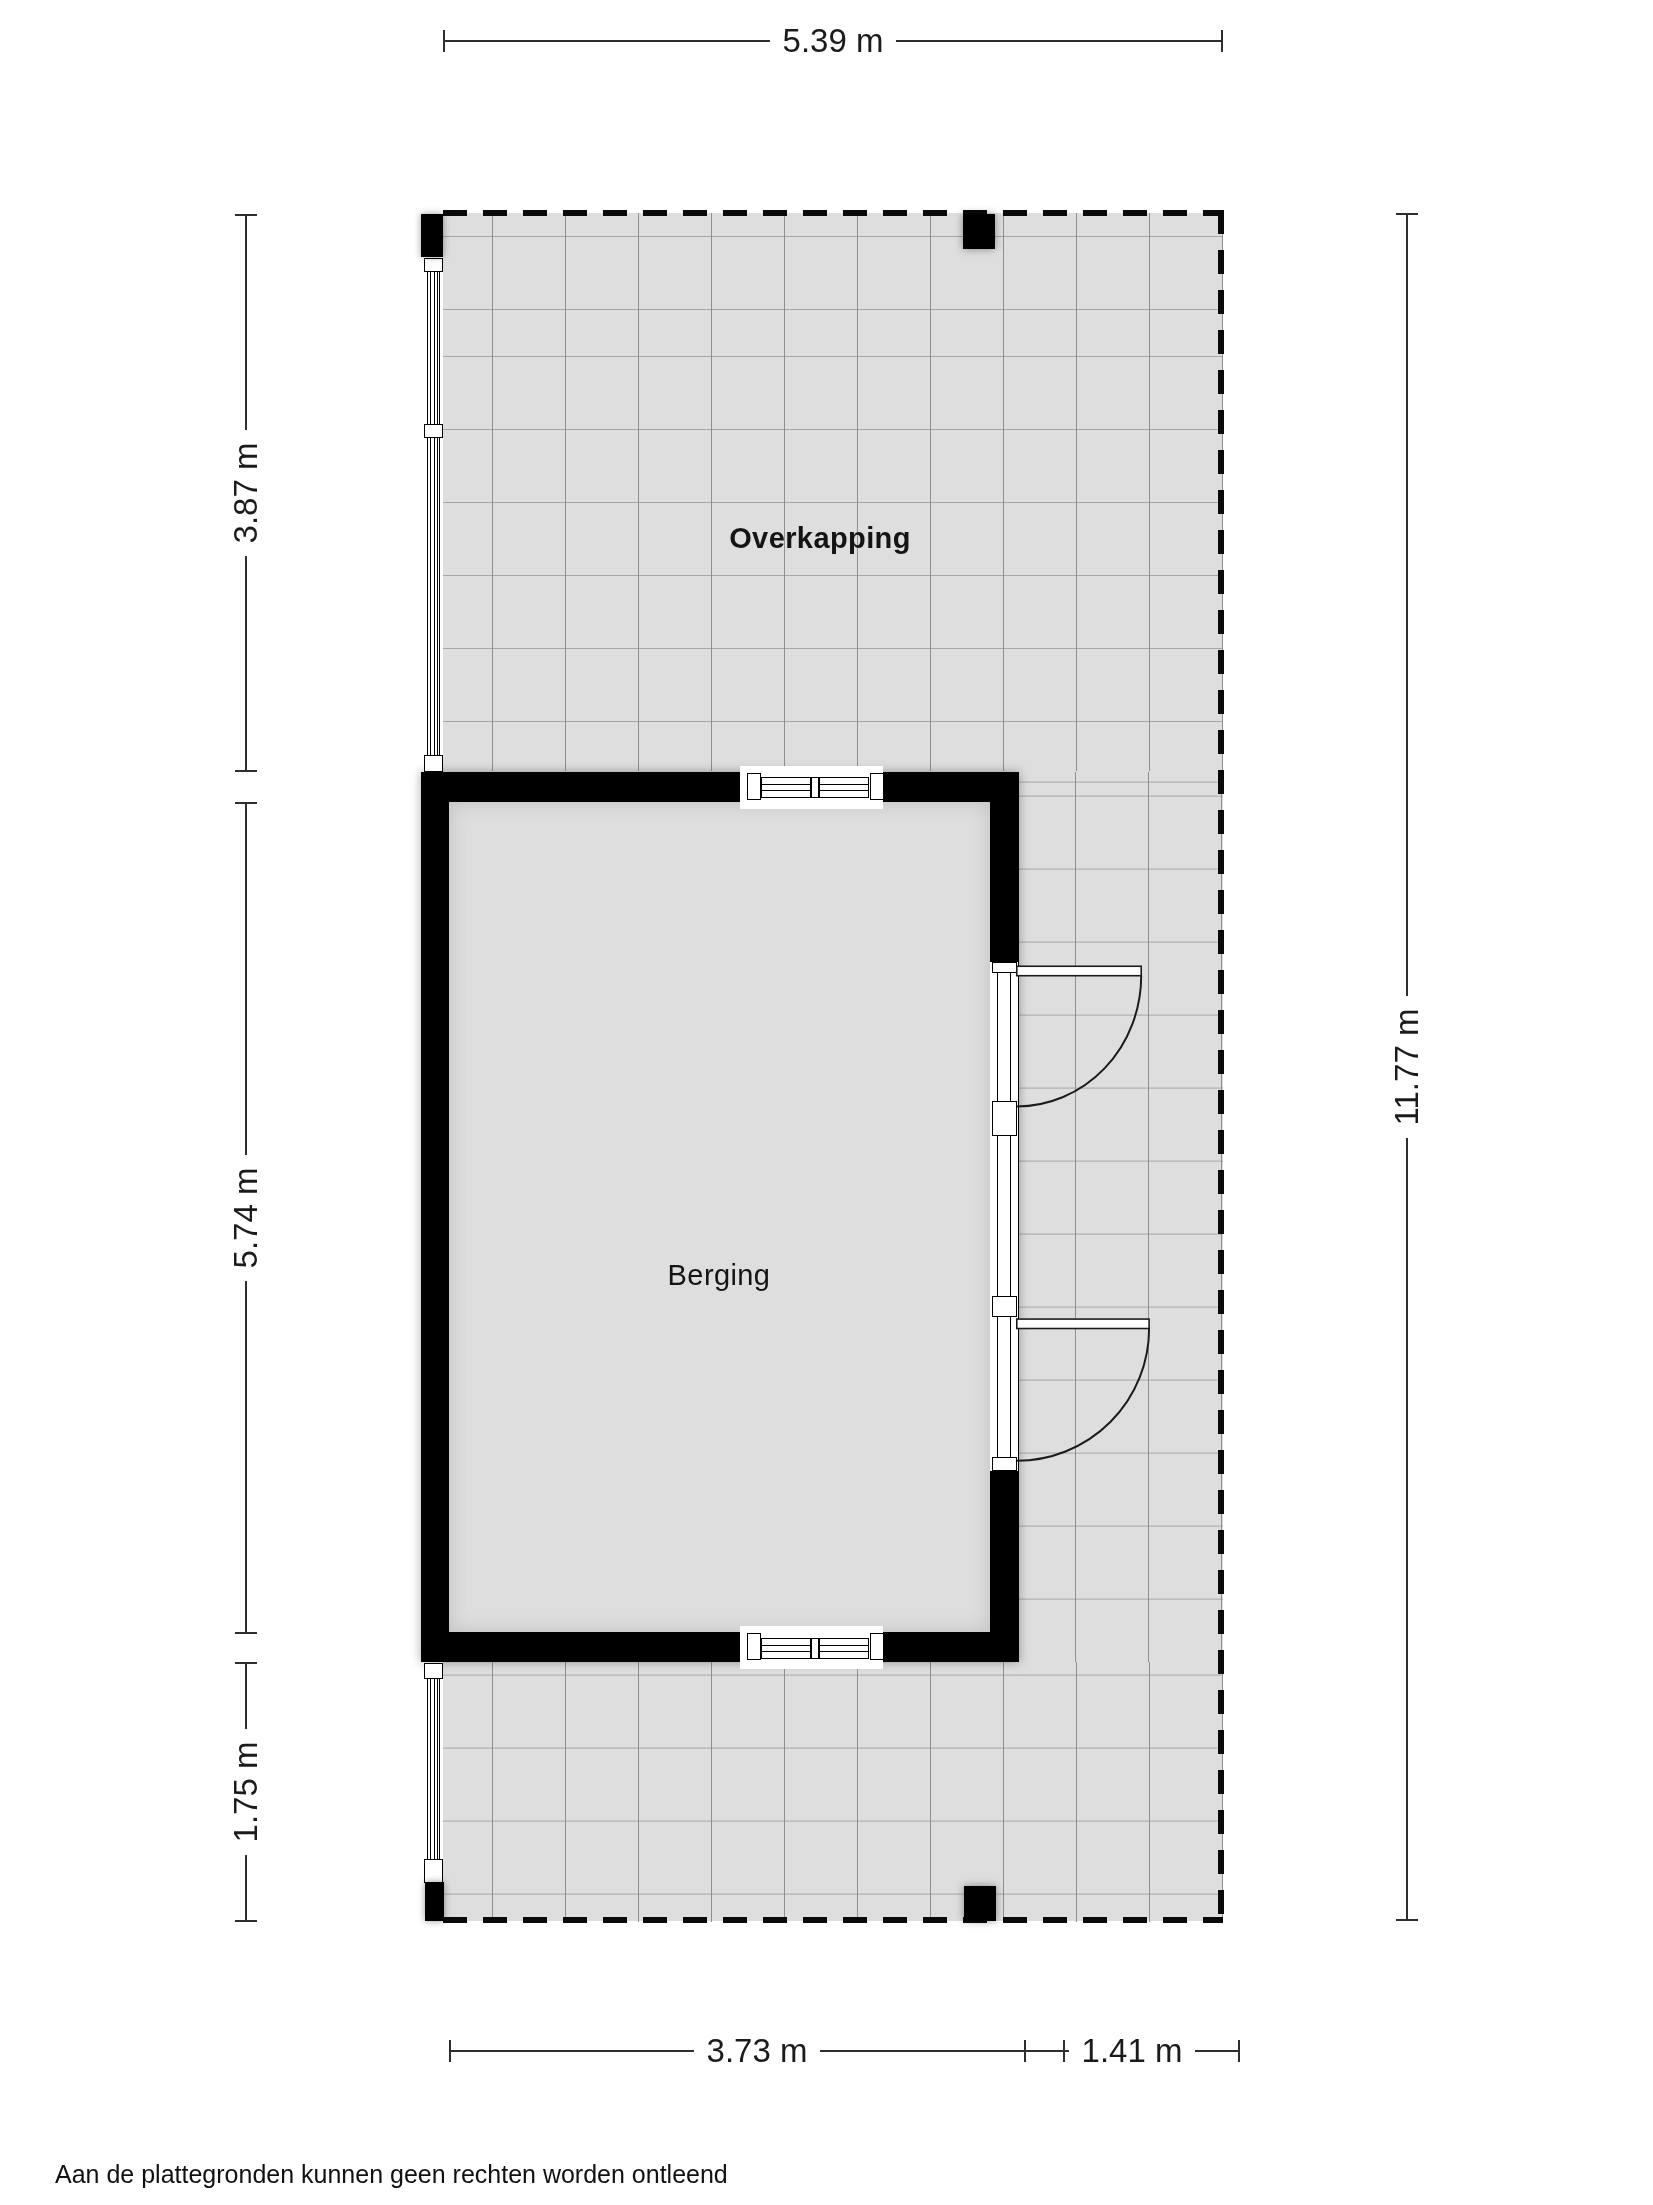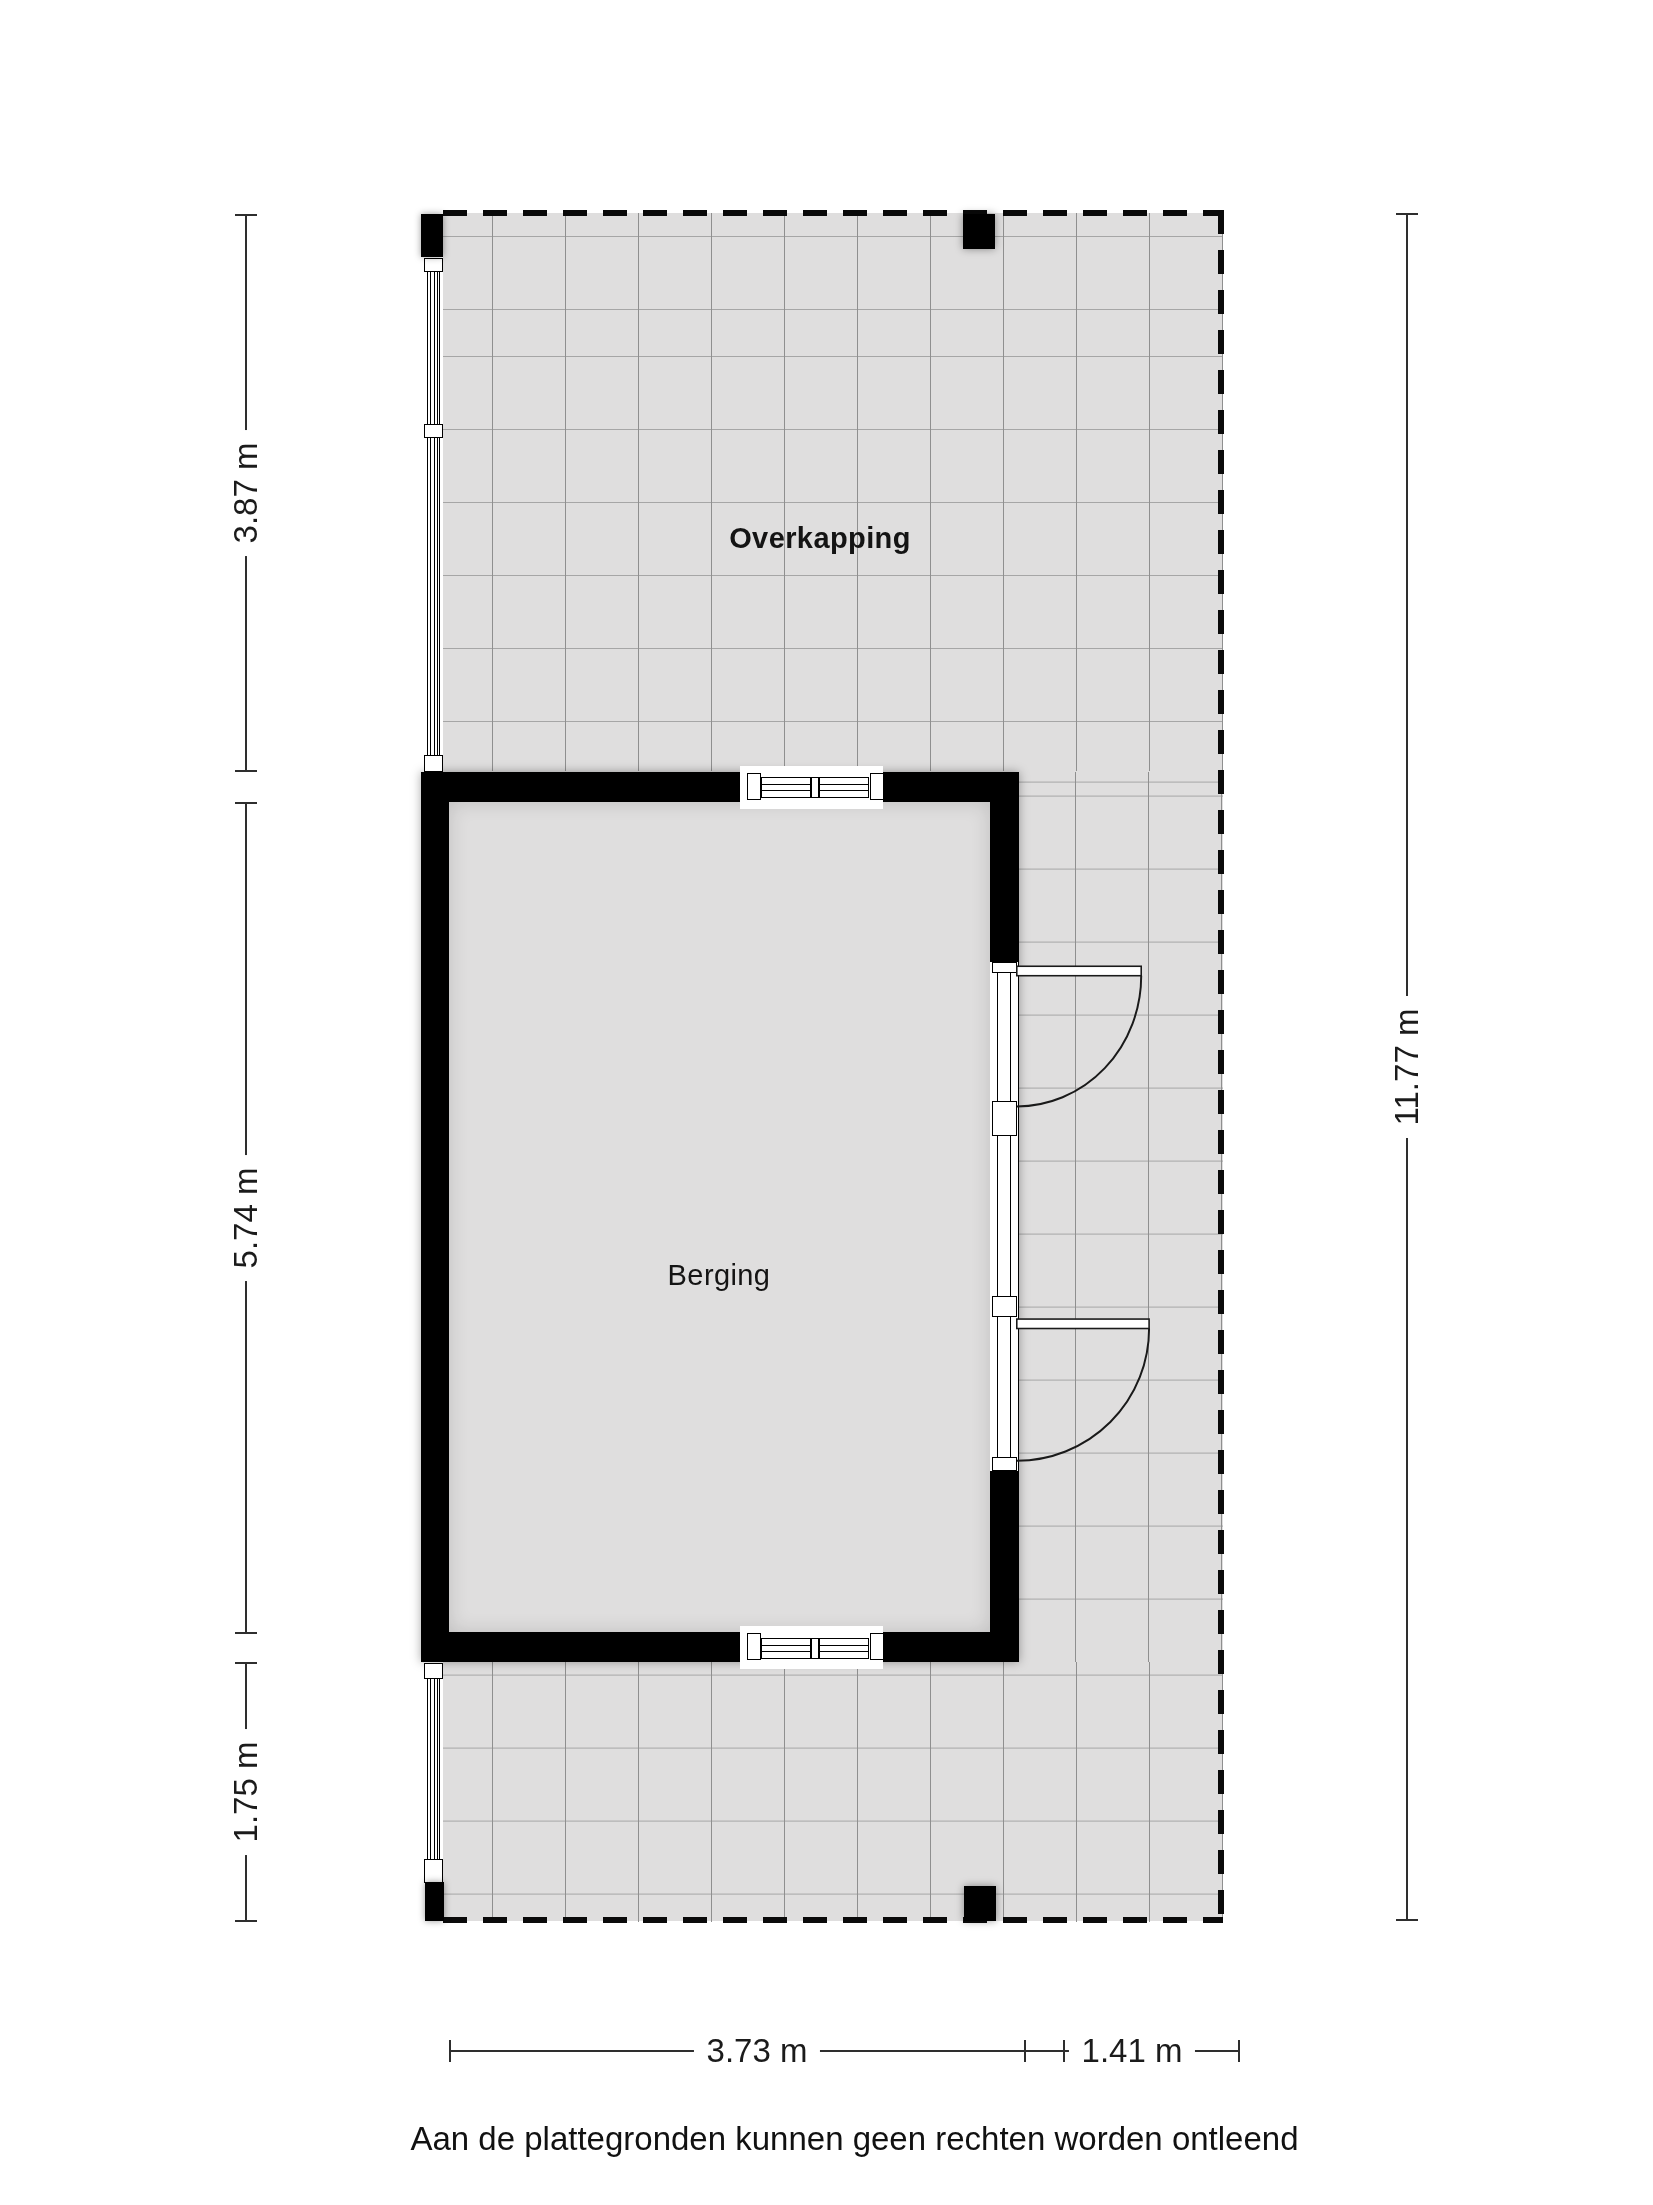--- a/index.html
+++ b/index.html
@@ -80,21 +80,21 @@
   .dim-h .tick{position:absolute;top:0;width:2.4px;height:22px;background:var(--dim-line);}
   .dim-h .tick.r{right:0;}
   .dim-h .lbl{position:absolute;left:50%;top:50%;transform:translate(-50%,-50%);background:#fff;padding:0 12.6px;font-size:33px;white-space:nowrap;}
   .dim-v{width:22px;}
   .dim-v .line{position:absolute;top:0;bottom:0;left:9.8px;width:2.4px;background:var(--dim-line);}
   .dim-v .tick{position:absolute;left:0;width:22px;height:2.4px;background:var(--dim-line);}
   .dim-v .tick.b{bottom:0;}
   .dim-v .lbl{position:absolute;left:50%;top:50%;transform:translate(-50%,-50%) rotate(-90deg);background:#fff;padding:0 12.6px;font-size:33px;white-space:nowrap;}
 
   
-  .footer-line{left:55px;right:0;text-align:center;font-size:33px;color:#111;}
+  .footer-line{left:55px;right:0;font-size:25px;color:#111;margin-top:40px;}
 </style>
 </head>
 <body>
 
 <div class="canvas">
 
   <div class="abs" id="gray-base"></div>
   <div class="abs grid" id="grid-top"></div>
   <div class="abs grid" id="grid-right"></div>
   <div class="abs grid" id="grid-bottom"></div>
@@ -142,20 +142,26 @@
   <svg class="abs" style="left:0;top:0;" width="1654" height="2205" viewBox="0 0 2100 2800">
     <rect x="1291" y="1227" width="158" height="12" fill="#ffffff" stroke="#1a1a1a" stroke-width="2"></rect>
     <path d="M1449 1239 A158 166 0 0 1 1291 1405" fill="none" stroke="#1a1a1a" stroke-width="2.5"></path>
     <rect x="1291" y="1675" width="168" height="12" fill="#ffffff" stroke="#1a1a1a" stroke-width="2"></rect>
     <path d="M1459 1687 A168 168 0 0 1 1291 1855" fill="none" stroke="#1a1a1a" stroke-width="2.5"></path>
   </svg>
 
   <div class="abs room-label" style="left:820px;top:538px;font-weight:bold;">Overkapping</div>
   <div class="abs room-label" style="left:719px;top:1275px;">Berging</div>
 
+  <div class="abs dim dim-h" style="left:443px;top:30px;width:780px;">
+    <div class="line"></div>
+    <div class="tick"></div>
+    <div class="tick r"></div>
+    <div class="lbl">5.39 m</div>
+  </div>
 
   <div class="abs dim dim-h" style="left:449px;top:2040px;width:616px;">
     <div class="line"></div>
     <div class="tick"></div>
     <div class="tick r"></div>
     <div class="lbl">3.73 m</div>
   </div>
   <div class="abs dim dim-h" style="left:1024px;top:2040px;width:216px;">
     <div class="line"></div>
     <div class="tick"></div>

